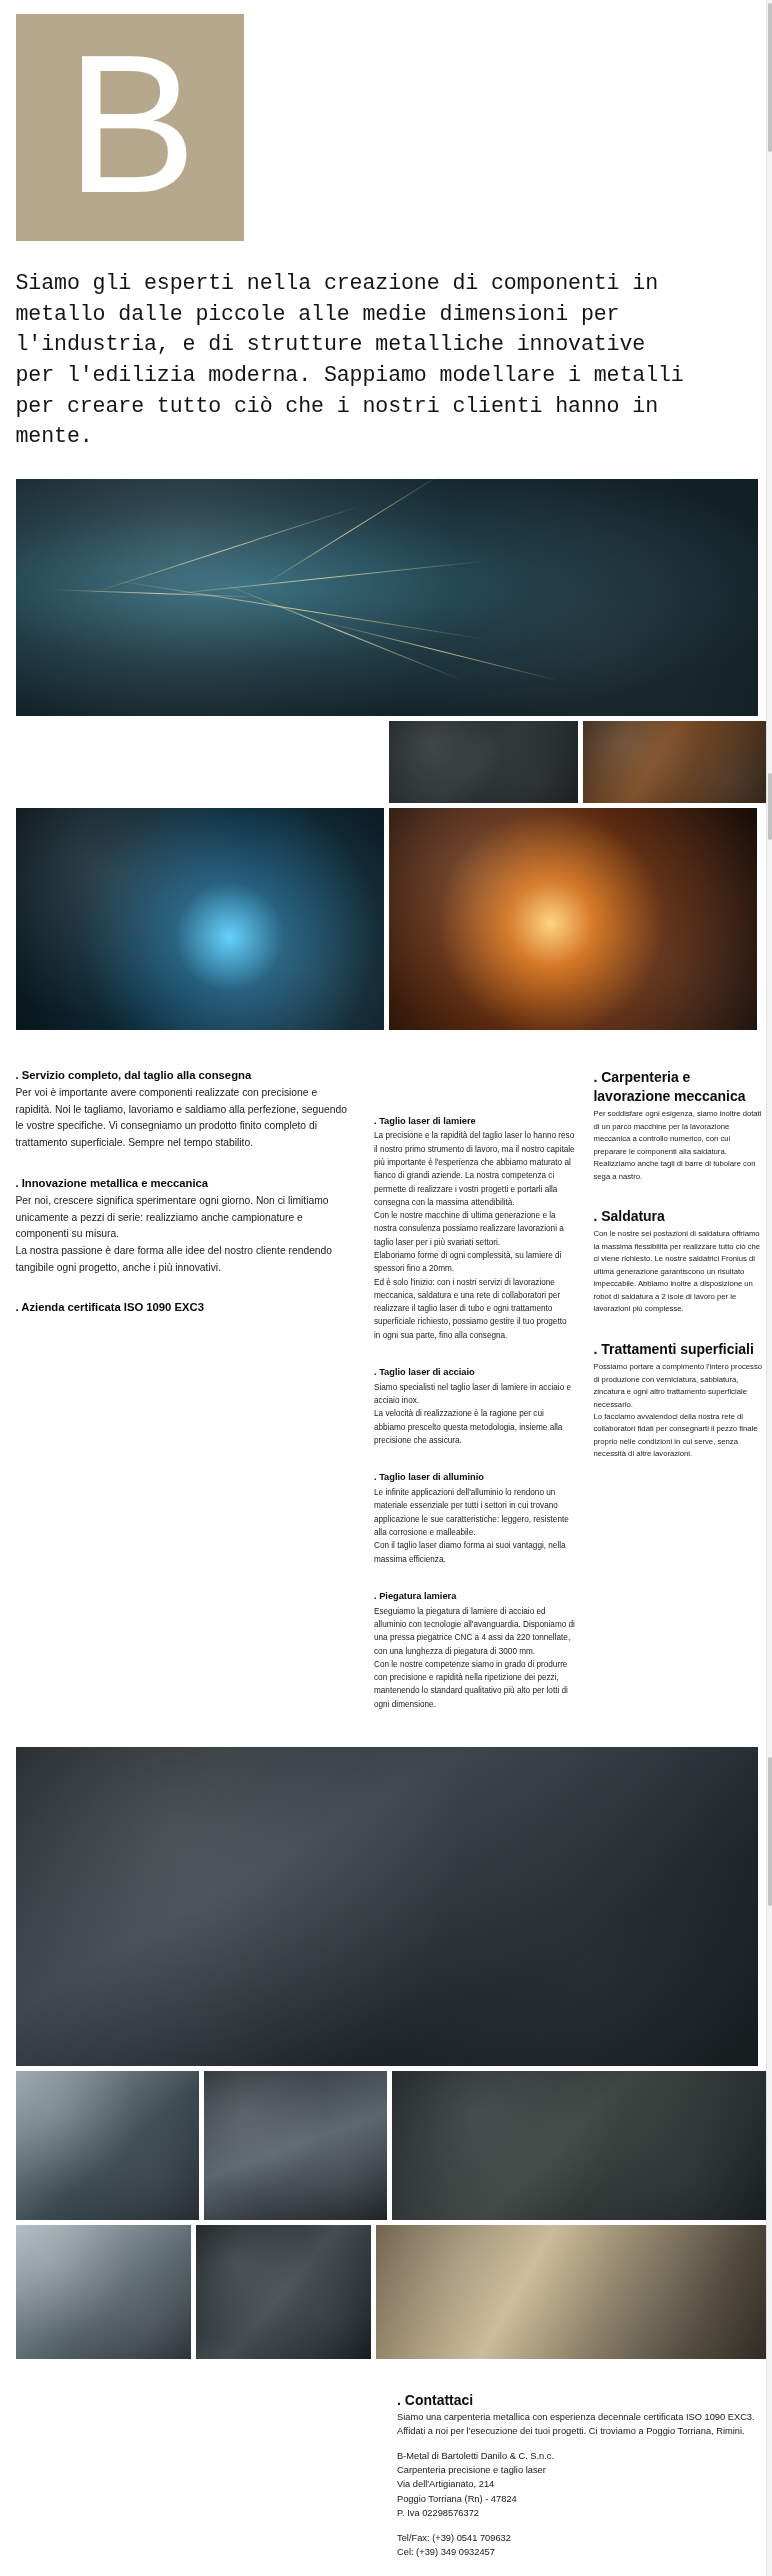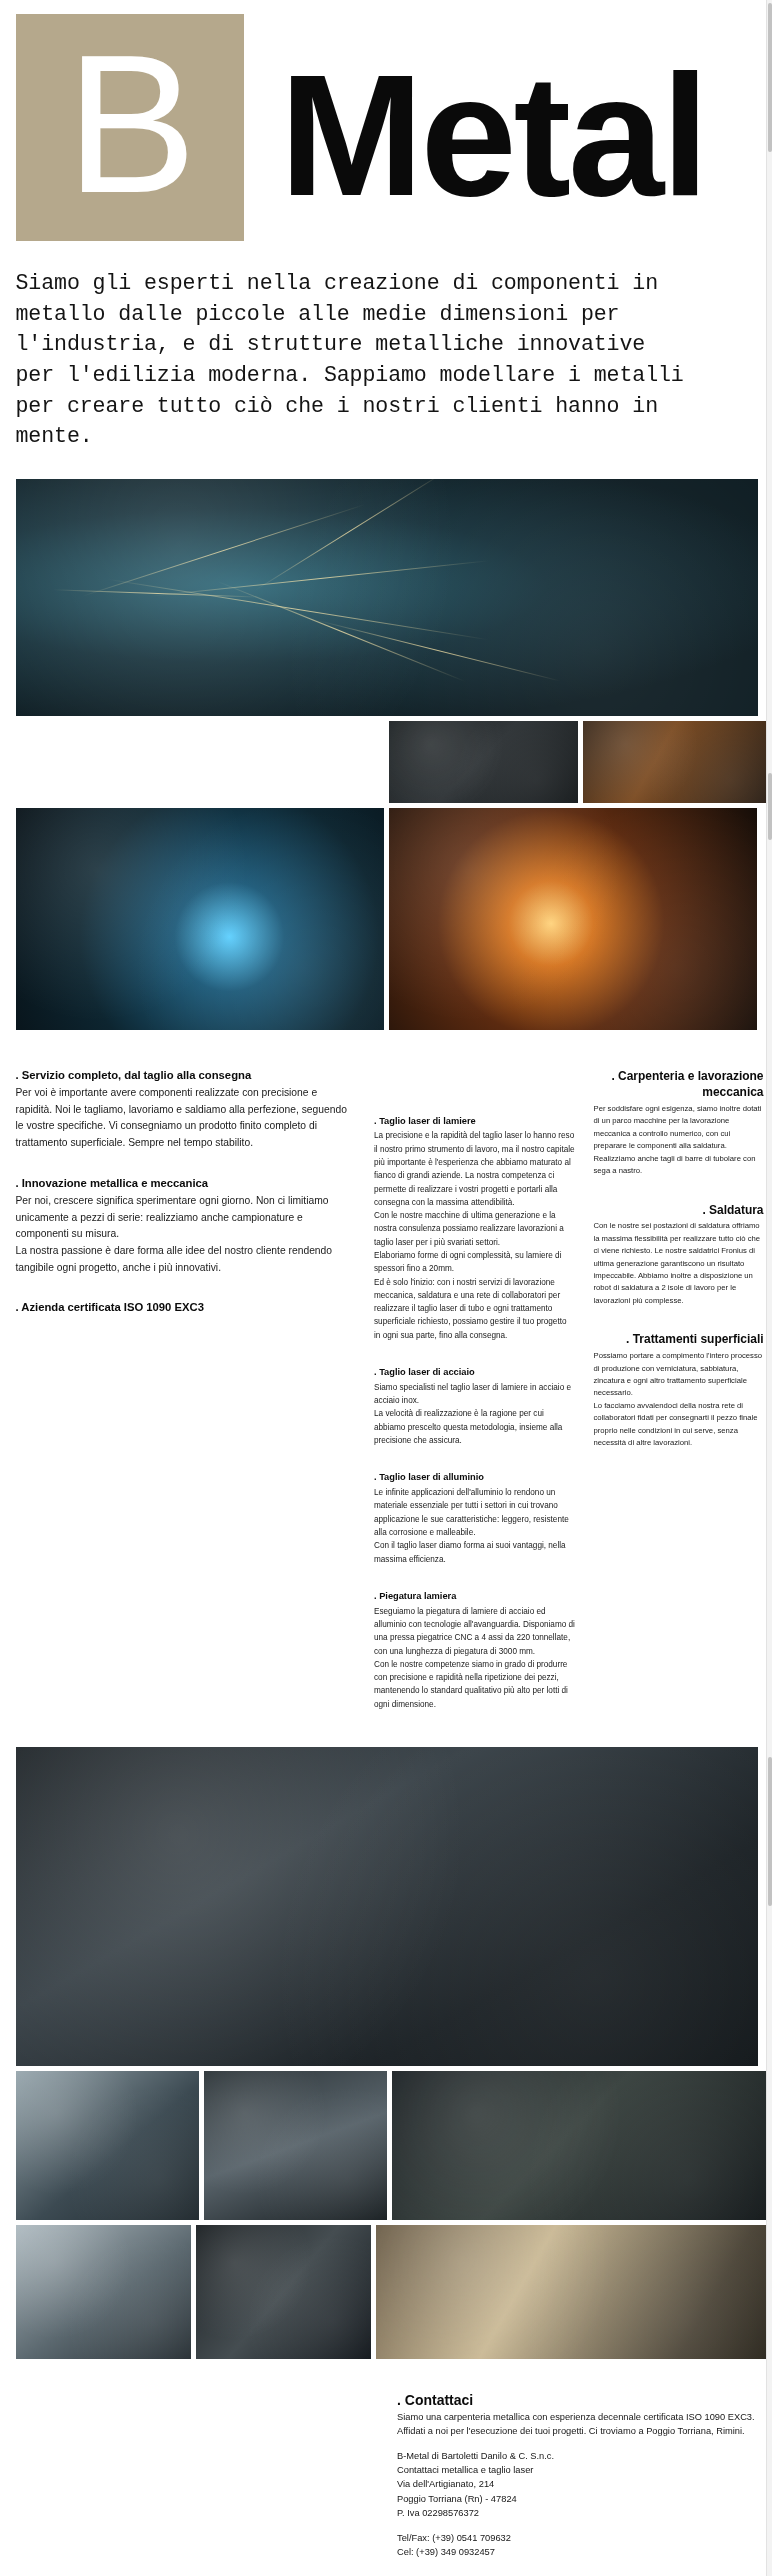--- a/index.html
+++ b/index.html
@@ -148,21 +148,21 @@
   .svc:last-child { margin-bottom: 0; }
 
   h3.svc-title {
     font-weight: 700;
     color: #0b0b0b;
     margin-bottom: 2.1px;
     letter-spacing: -0.002em;
   }
   .col-1 h3.svc-title { font-size: 11.3px; line-height: 1.35; }
   .col-2 h3.svc-title { font-size: 9.3px; line-height: 1.38; }
-  .col-3 h3.svc-title { font-size: 12px; line-height: 1.38; text-align: right; }
+  .col-3 h3.svc-title { font-size: 14px; line-height: 1.38; }
 
   p.svc-body { color: #1a1a1a; font-weight: 400; }
   .col-1 p.svc-body { font-size: 10.3px; line-height: 1.62; }
   .col-2 p.svc-body { font-size: 8.2px; line-height: 1.62; }
   .col-3 p.svc-body { font-size: 7.7px; line-height: 1.62; }
 
   
   .contact-wrap {
     padding: 27px 15.5px 0 397px;
   }
@@ -219,21 +219,20 @@
 </head>
 <body>
 
 <div class="page">
 
   <header class="header">
     <div class="logo-row">
       <div class="logo-box">
         <span class="logo-letter">B</span>
       </div>
-      <div class="logo-word">Metal</div>
     </div>
   </header>
 
   <section class="intro">
     <p>Siamo gli esperti nella creazione di componenti in metallo dalle piccole alle medie dimensioni per l'industria, e di strutture metalliche innovative per l'edilizia moderna. Sappiamo modellare i metalli per creare tutto ciò che i nostri clienti hanno in mente.</p>
   </section>
 
   <section class="gallery">
 
     <div class="row">
@@ -334,21 +333,21 @@
 
   </section>
 
   <section class="contact-wrap">
     <div class="contact">
       <h3>. Contattaci</h3>
       <p>Siamo una carpenteria metallica con esperienza decennale certificata ISO 1090 EXC3. Affidati a noi per l'esecuzione dei tuoi progetti. Ci troviamo a Poggio Torriana, Rimini.</p>
 
       <div class="block">
         <div class="line">B-Metal di Bartoletti Danilo &amp; C. S.n.c.</div>
-        <div class="line">Contattaci metallica e taglio laser</div>
+        <div class="line">Carpenteria precisione e taglio laser</div>
         <div class="line">Via dell'Artigianato, 214</div>
         <div class="line">Poggio Torriana (Rn) - 47824</div>
         <div class="line">P. Iva 02298576372</div>
       </div>
 
       <div class="block">
         <div class="line">Tel/Fax: (+39) 0541 709632</div>
         <div class="line">Cel: (+39) 349 0932457</div>
       </div>
 

